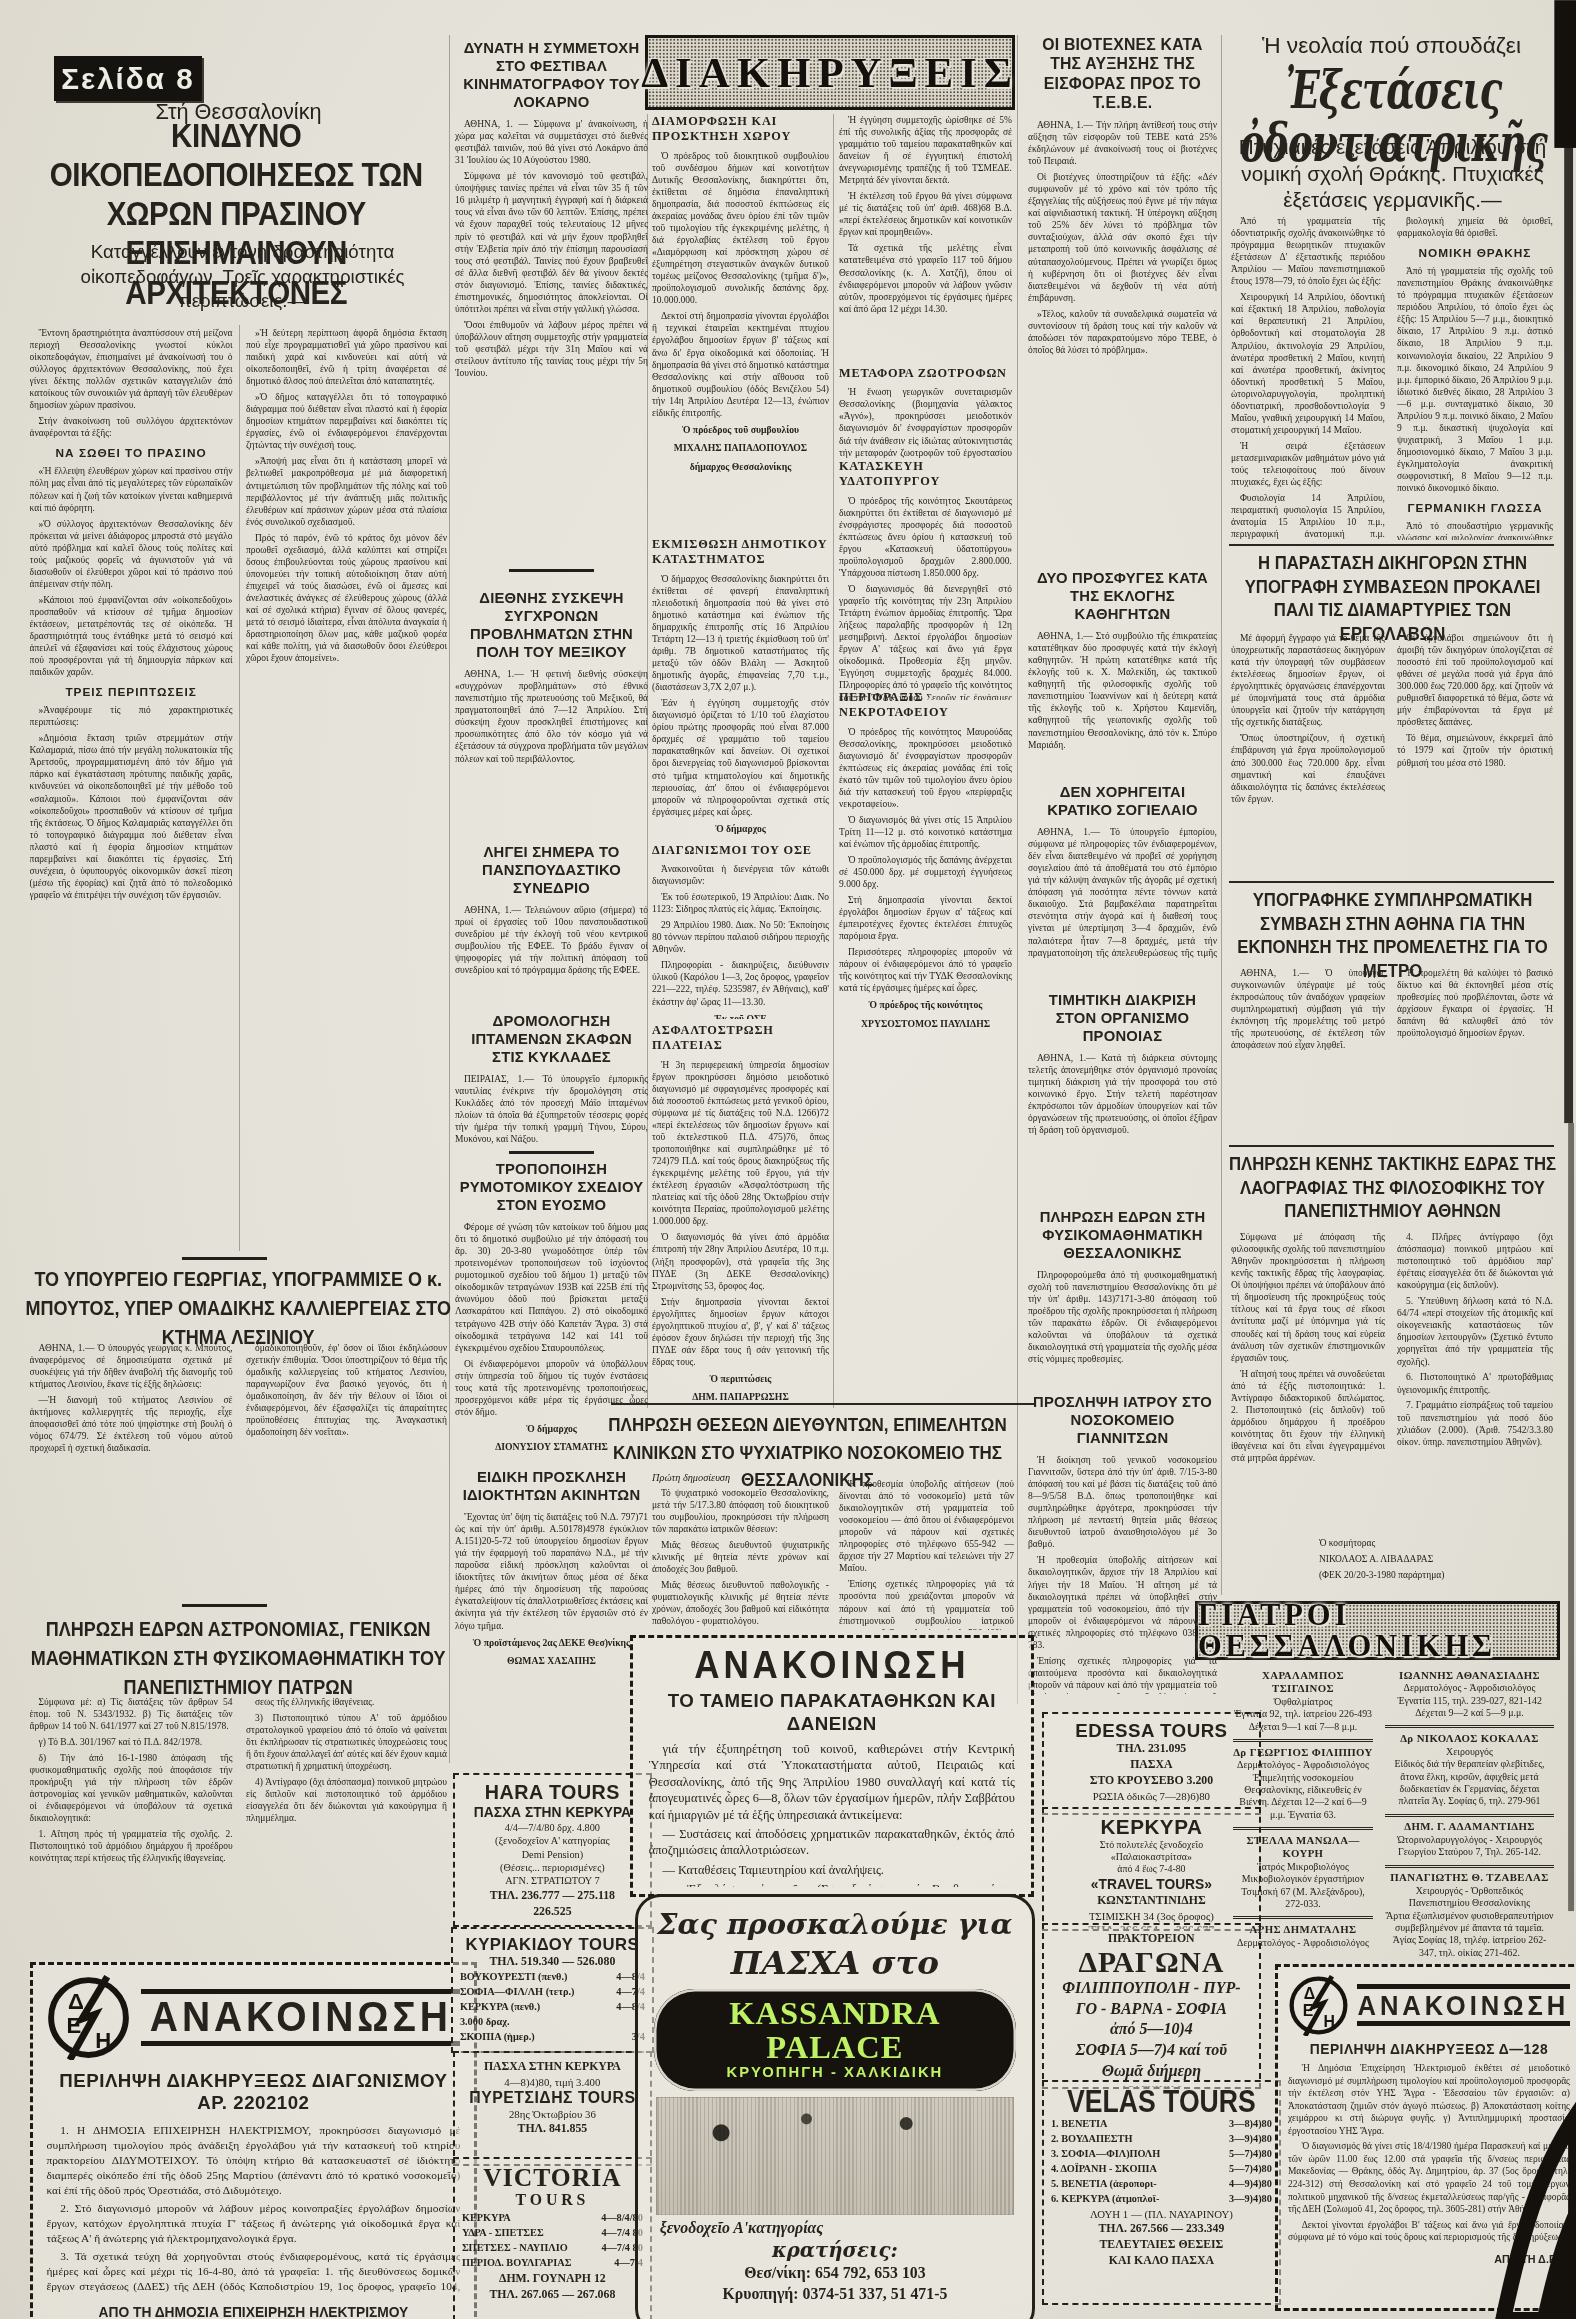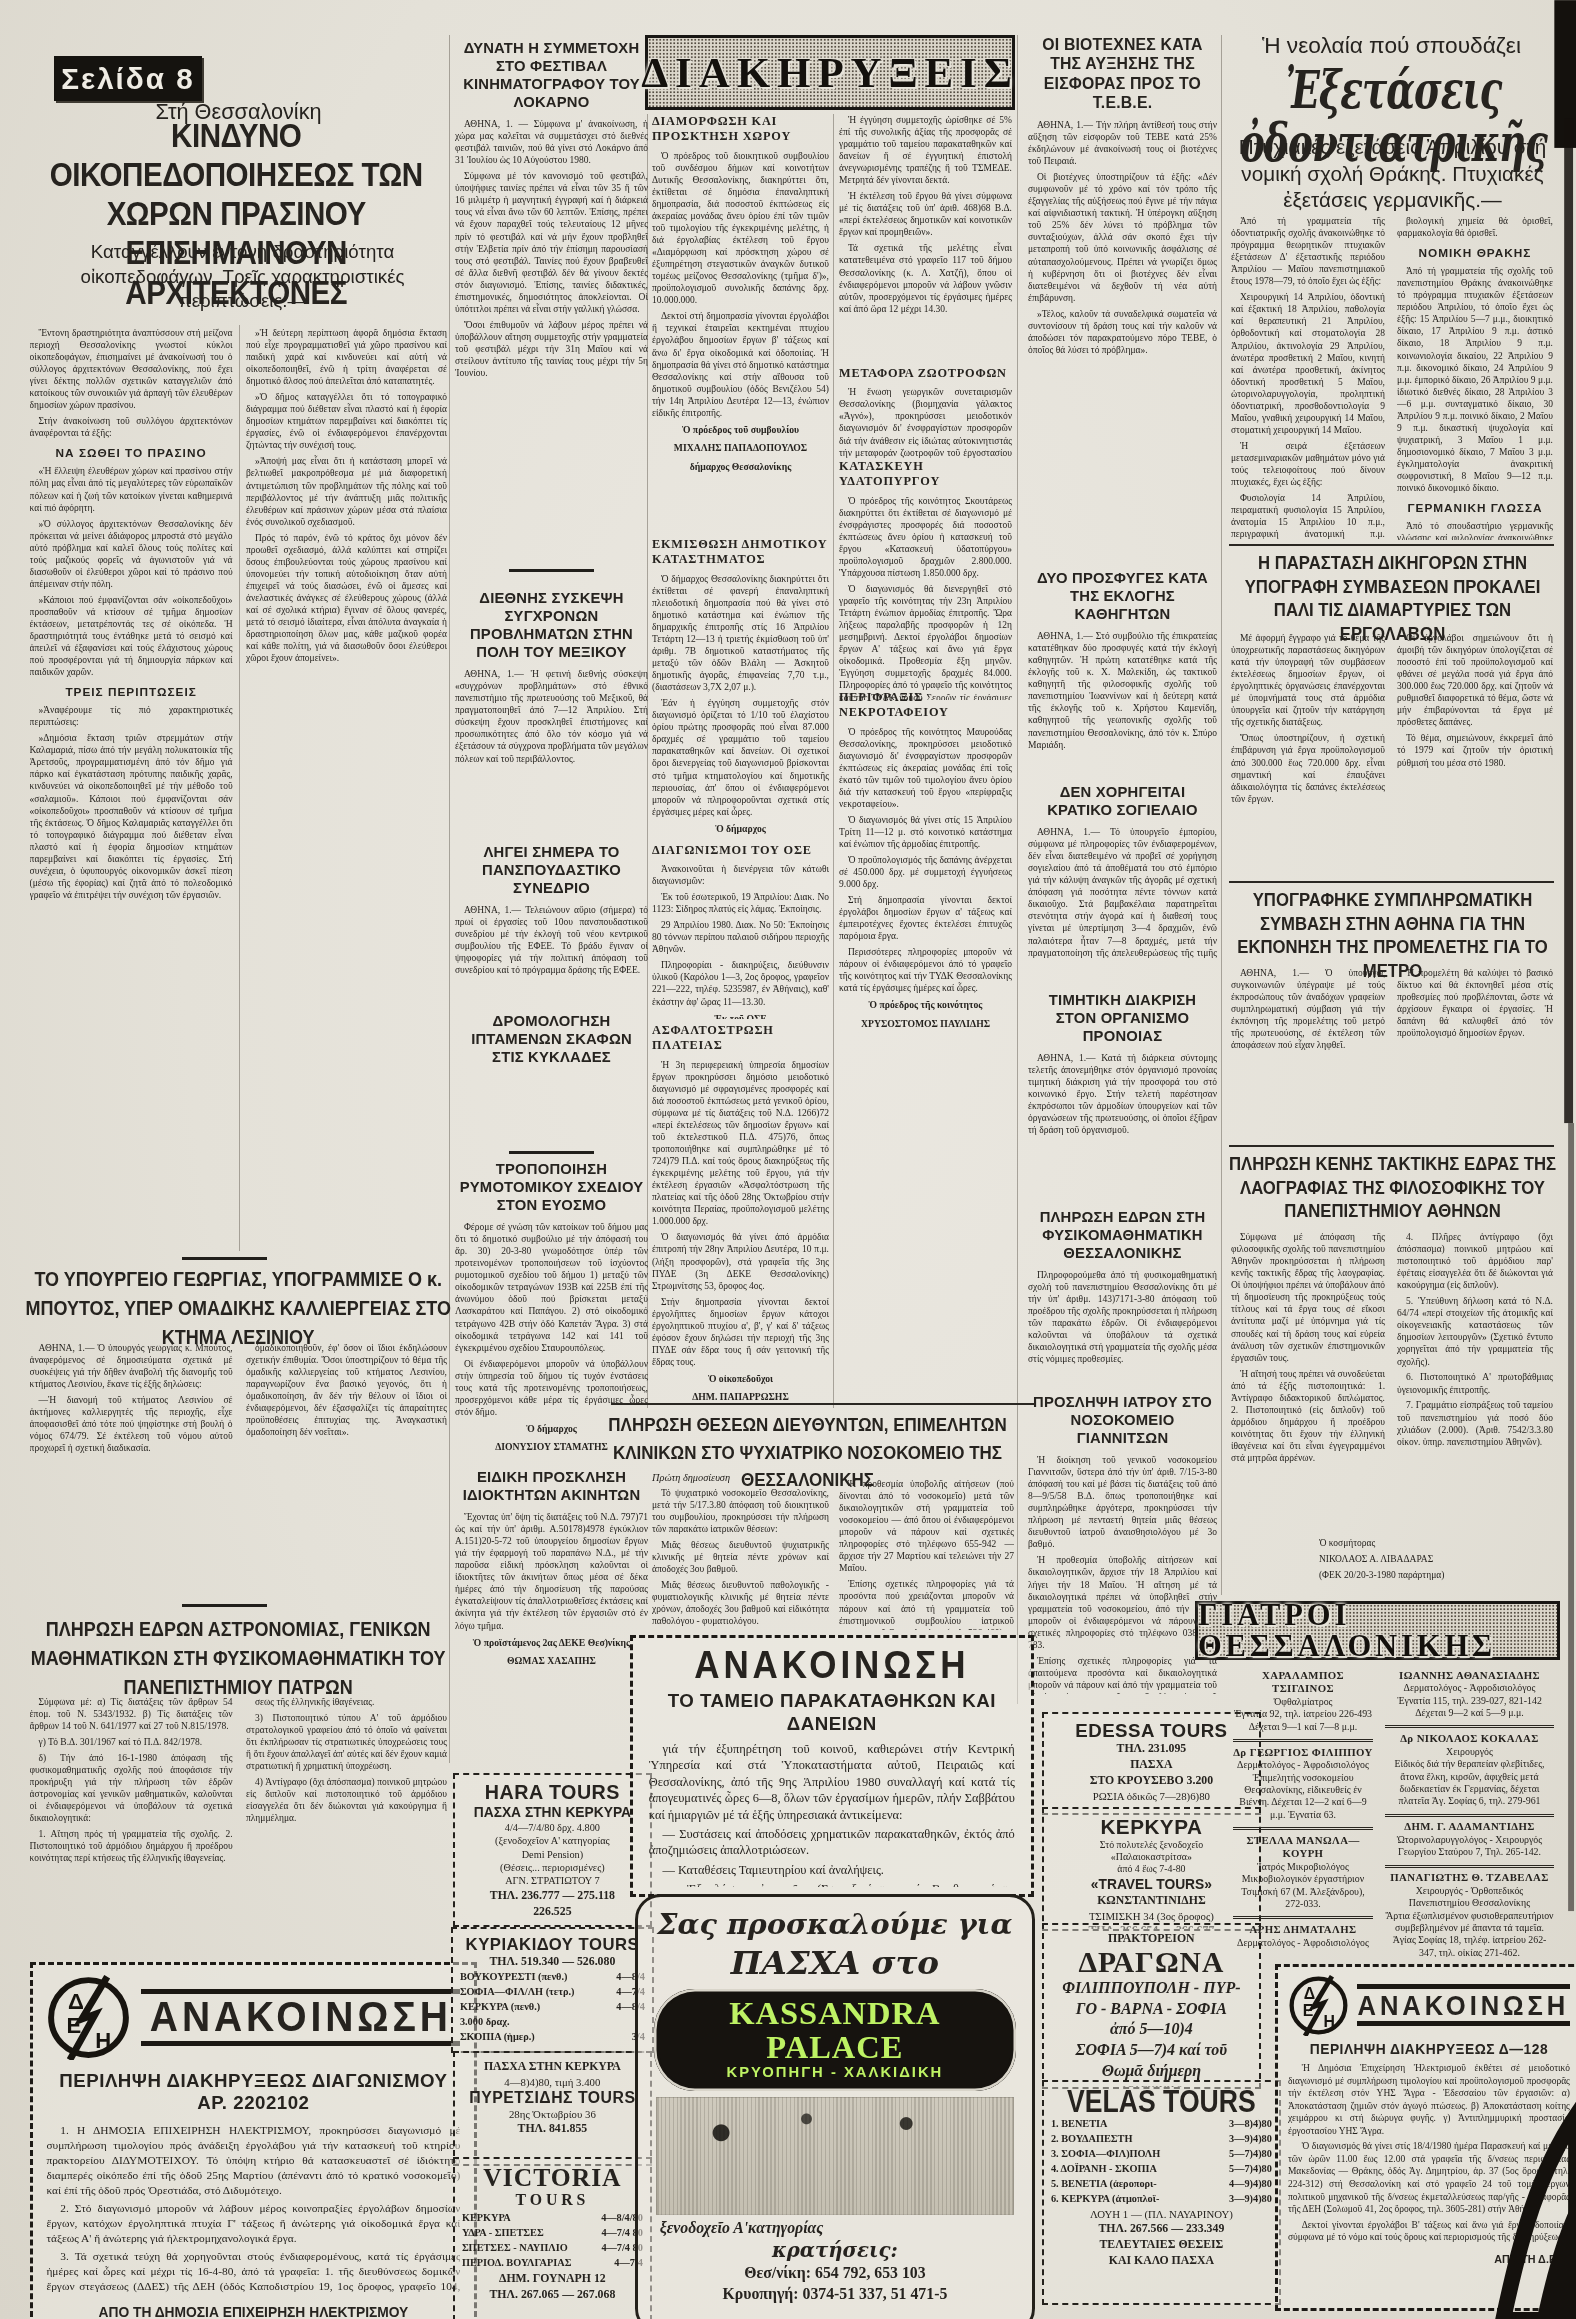--- a/index.html
+++ b/index.html
@@ -167,20 +167,23 @@
       </div>
   </div>
   <div class="abs" style="left:455px;top:843px;width:193px">
     <div class="art-head">ΛΗΓΕΙ ΣΗΜΕΡΑ ΤΟ ΠΑΝΣΠΟΥΔΑΣΤΙΚΟ ΣΥΝΕΔΡΙΟ</div>
     <div class="body" style="height:106px">
         <div class="p">ΑΘΗΝΑ, 1.— Τελειώνουν αὔριο (σήμερα) τό πρωί οἱ ἐργασίες τοῦ 10ου πανσπουδαστικοῦ συνεδρίου μέ τήν ἐκλογή τοῦ νέου κεντρικοῦ συμβουλίου τῆς ΕΦΕΕ. Τό βράδυ ἔγιναν οἱ ψηφοφορίες γιά τήν πολιτική ἀπόφαση τοῦ συνεδρίου καί τό πρόγραμμα δράσης τῆς ΕΦΕΕ.</div>
       </div>
   </div>
   <div class="abs" style="left:455px;top:1012px;width:193px">
     <div class="art-head">ΔΡΟΜΟΛΟΓΗΣΗ ΙΠΤΑΜΕΝΩΝ ΣΚΑΦΩΝ ΣΤΙΣ ΚΥΚΛΑΔΕΣ</div>
+    <div class="body" style="height:77px">
+        <div class="p">ΠΕΙΡΑΙΑΣ, 1.— Τό ὑπουργεῖο ἐμπορικῆς ναυτιλίας ἐνέκρινε τήν δρομολόγηση στίς Κυκλάδες ἀπό τόν προσεχή Μάϊο ἱπταμένων πλοίων τά ὁποῖα θά ἐξυπηρετοῦν τέσσερις φορές τήν ἡμέρα τήν τοπική γραμμή Τήνου, Σύρου, Μυκόνου, καί Νάξου.</div>
+      </div>
   </div>
   <div class="abs rule" style="left:509px;top:1151px"></div>
   <div class="abs" style="left:455px;top:1160px;width:193px">
     <div class="art-head">ΤΡΟΠΟΠΟΙΗΣΗ ΡΥΜΟΤΟΜΙΚΟΥ ΣΧΕΔΙΟΥ ΣΤΟΝ ΕΥΟΣΜΟ</div>
     <div class="body" style="height:232px">
         <div class="p">Φέρομε σέ γνώση τῶν κατοίκων τοῦ δήμου μας ὅτι τό δημοτικό συμβούλιο μέ τήν ἀπόφασή του ἄρ. 30) 20-3-80 γνωμοδότησε ὑπέρ τῶν προτεινομένων τροποποιήσεων τοῦ ἰσχύοντος ρυμοτομικοῦ σχεδίου τοῦ δήμου 1) μεταξύ τῶν οἰκοδομικῶν τετραγώνων 193Β καί 225Β ἐπί τῆς ἀνωνύμου ὁδοῦ πού βρίσκεται μεταξύ Λασκαράτου καί Παπάγου. 2) στό οἰκοδομικό τετράγωνο 42Β στήν ὁδό Καπετάν Ἄγρα. 3) στά οἰκοδομικά τετράγωνα 142 καί 141 τοῦ ἐγκεκριμένου σχεδίου Σταυρουπόλεως.</div>
         <div class="p">Οἱ ἐνδιαφερόμενοι μποροῦν νά ὑποβάλλουν στήν ὑπηρεσία τοῦ δήμου τίς τυχόν ἐνστάσεις τους κατά τῆς προτεινομένης τροποποιήσεως, προσερχόμενοι κάθε μέρα τίς ἐργάσιμες ὧρες στόν δῆμο.</div>
         <div class="sig">Ὁ δήμαρχος</div>
         <div class="sig">ΔΙΟΝΥΣΙΟΥ ΣΤΑΜΑΤΗΣ</div>
       </div>
@@ -297,21 +300,21 @@
         <div class="p">Πληροφορίαι - διακηρύξεις, διεύθυνσιν ὑλικοῦ (Καρόλου 1—3, 2ος ὄροφος, γραφεῖον 221—222, τηλέφ. 5235987, ἐν Ἀθήναις), καθ' ἑκάστην ἀφ' ὥρας 11—13.30.</div>
         <div class="sig">Ἐκ τοῦ ΟΣΕ</div>
       </div>
   </div>
   <div class="abs" style="left:652px;top:1023px;width:177px">
     <div class="head-sm">ΑΣΦΑΛΤΟΣΤΡΩΣΗ ΠΛΑΤΕΙΑΣ</div>
     <div class="body" style="height:363px">
         <div class="p">Ἡ 3η περιφερειακή ὑπηρεσία δημοσίων ἔργων προκηρύσσει δημόσιο μειοδοτικό διαγωνισμό μέ σφραγισμένες προσφορές καί διά ποσοστοῦ ἐκπτώσεως μετά γενικοῦ ὁρίου, σύμφωνα μέ τίς διατάξεις τοῦ Ν.Δ. 1266)72 «περί ἐκτελέσεως τῶν δημοσίων ἔργων» καί τοῦ ἐκτελεστικοῦ Π.Δ. 475)76, ὅπως τροποποιήθηκε καί συμπληρώθηκε μέ τό 724)79 Π.Δ. καί τούς ὅρους διακηρύξεως τῆς ἐγκεκριμένης μελέτης τοῦ ἔργου, γιά τήν ἐκτέλεση ἐργασιῶν «Ἀσφαλτόστρωση τῆς πλατείας καί τῆς ὁδοῦ 28ης Ὀκτωβρίου στήν κοινότητα Περαίας, προϋπολογισμοῦ μελέτης 1.000.000 δρχ.</div>
         <div class="p">Ὁ διαγωνισμός θά γίνει ἀπό ἁρμόδια ἐπιτροπή τήν 28ην Ἀπριλίου Δευτέρα, 10 π.μ. (λήξη προσφορῶν), στά γραφεῖα τῆς 3ης ΠΥΔΕ (3η ΔΕΚΕ Θεσσαλονίκης) Στρωμνίτσης 53, ὄροφος 4ος.</div>
         <div class="p">Στήν δημοπρασία γίνονται δεκτοί ἐργολῆπτες δημοσίων ἔργων κάτοχοι ἐργοληπτικοῦ πτυχίου α', β', γ' καί δ' τάξεως ἐφόσον ἔχουν δηλώσει τήν περιοχή τῆς 3ης ΠΥΔΕ σάν ἕδρα τους ἤ σάν γειτονική τῆς ἕδρας τους.</div>
-        <div class="sig">Ὁ οἰκοπεδοῦχοι</div>
+        <div class="sig">Ὁ περιπτώσεις</div>
         <div class="sig">ΔΗΜ. ΠΑΠΑΡΡΩΣΗΣ</div>
       </div>
   </div>
 
   <div class="abs body" style="left:839px;top:114px;width:173px;height:244px">
       <div class="p">Ἡ ἐγγύηση συμμετοχῆς ὡρίσθηκε σέ 5% ἐπί τῆς συνολικῆς ἀξίας τῆς προσφορᾶς σέ γραμμάτιο τοῦ ταμείου παρακαταθηκῶν καί δανείων ἤ σέ ἐγγυητική ἐπιστολή ἀνεγνωρισμένης τραπέζης ἤ τοῦ ΤΣΜΕΔΕ. Μετρητά δέν γίνονται δεκτά.</div>
       <div class="p">Ἡ ἐκτέλεση τοῦ ἔργου θά γίνει σύμφωνα μέ τίς διατάξεις τοῦ ὑπ' ἀριθ. 468)68 Β.Δ. «περί ἐκτελέσεως δημοτικῶν καί κοινοτικῶν ἔργων καί προμηθειῶν».</div>
       <div class="p">Τά σχετικά τῆς μελέτης εἶναι κατατεθειμένα στό γραφεῖο 117 τοῦ δήμου Θεσσαλονίκης (κ. Λ. Χατζῆ), ὅπου οἱ ἐνδιαφερόμενοι μποροῦν νά λάβουν γνῶσιν αὐτῶν, προσερχόμενοι τίς ἐργάσιμες ἡμέρες καί ἀπό ὥρα 12 μέχρι 14.30.</div>
     </div>
   <div class="abs" style="left:839px;top:366px;width:173px">

